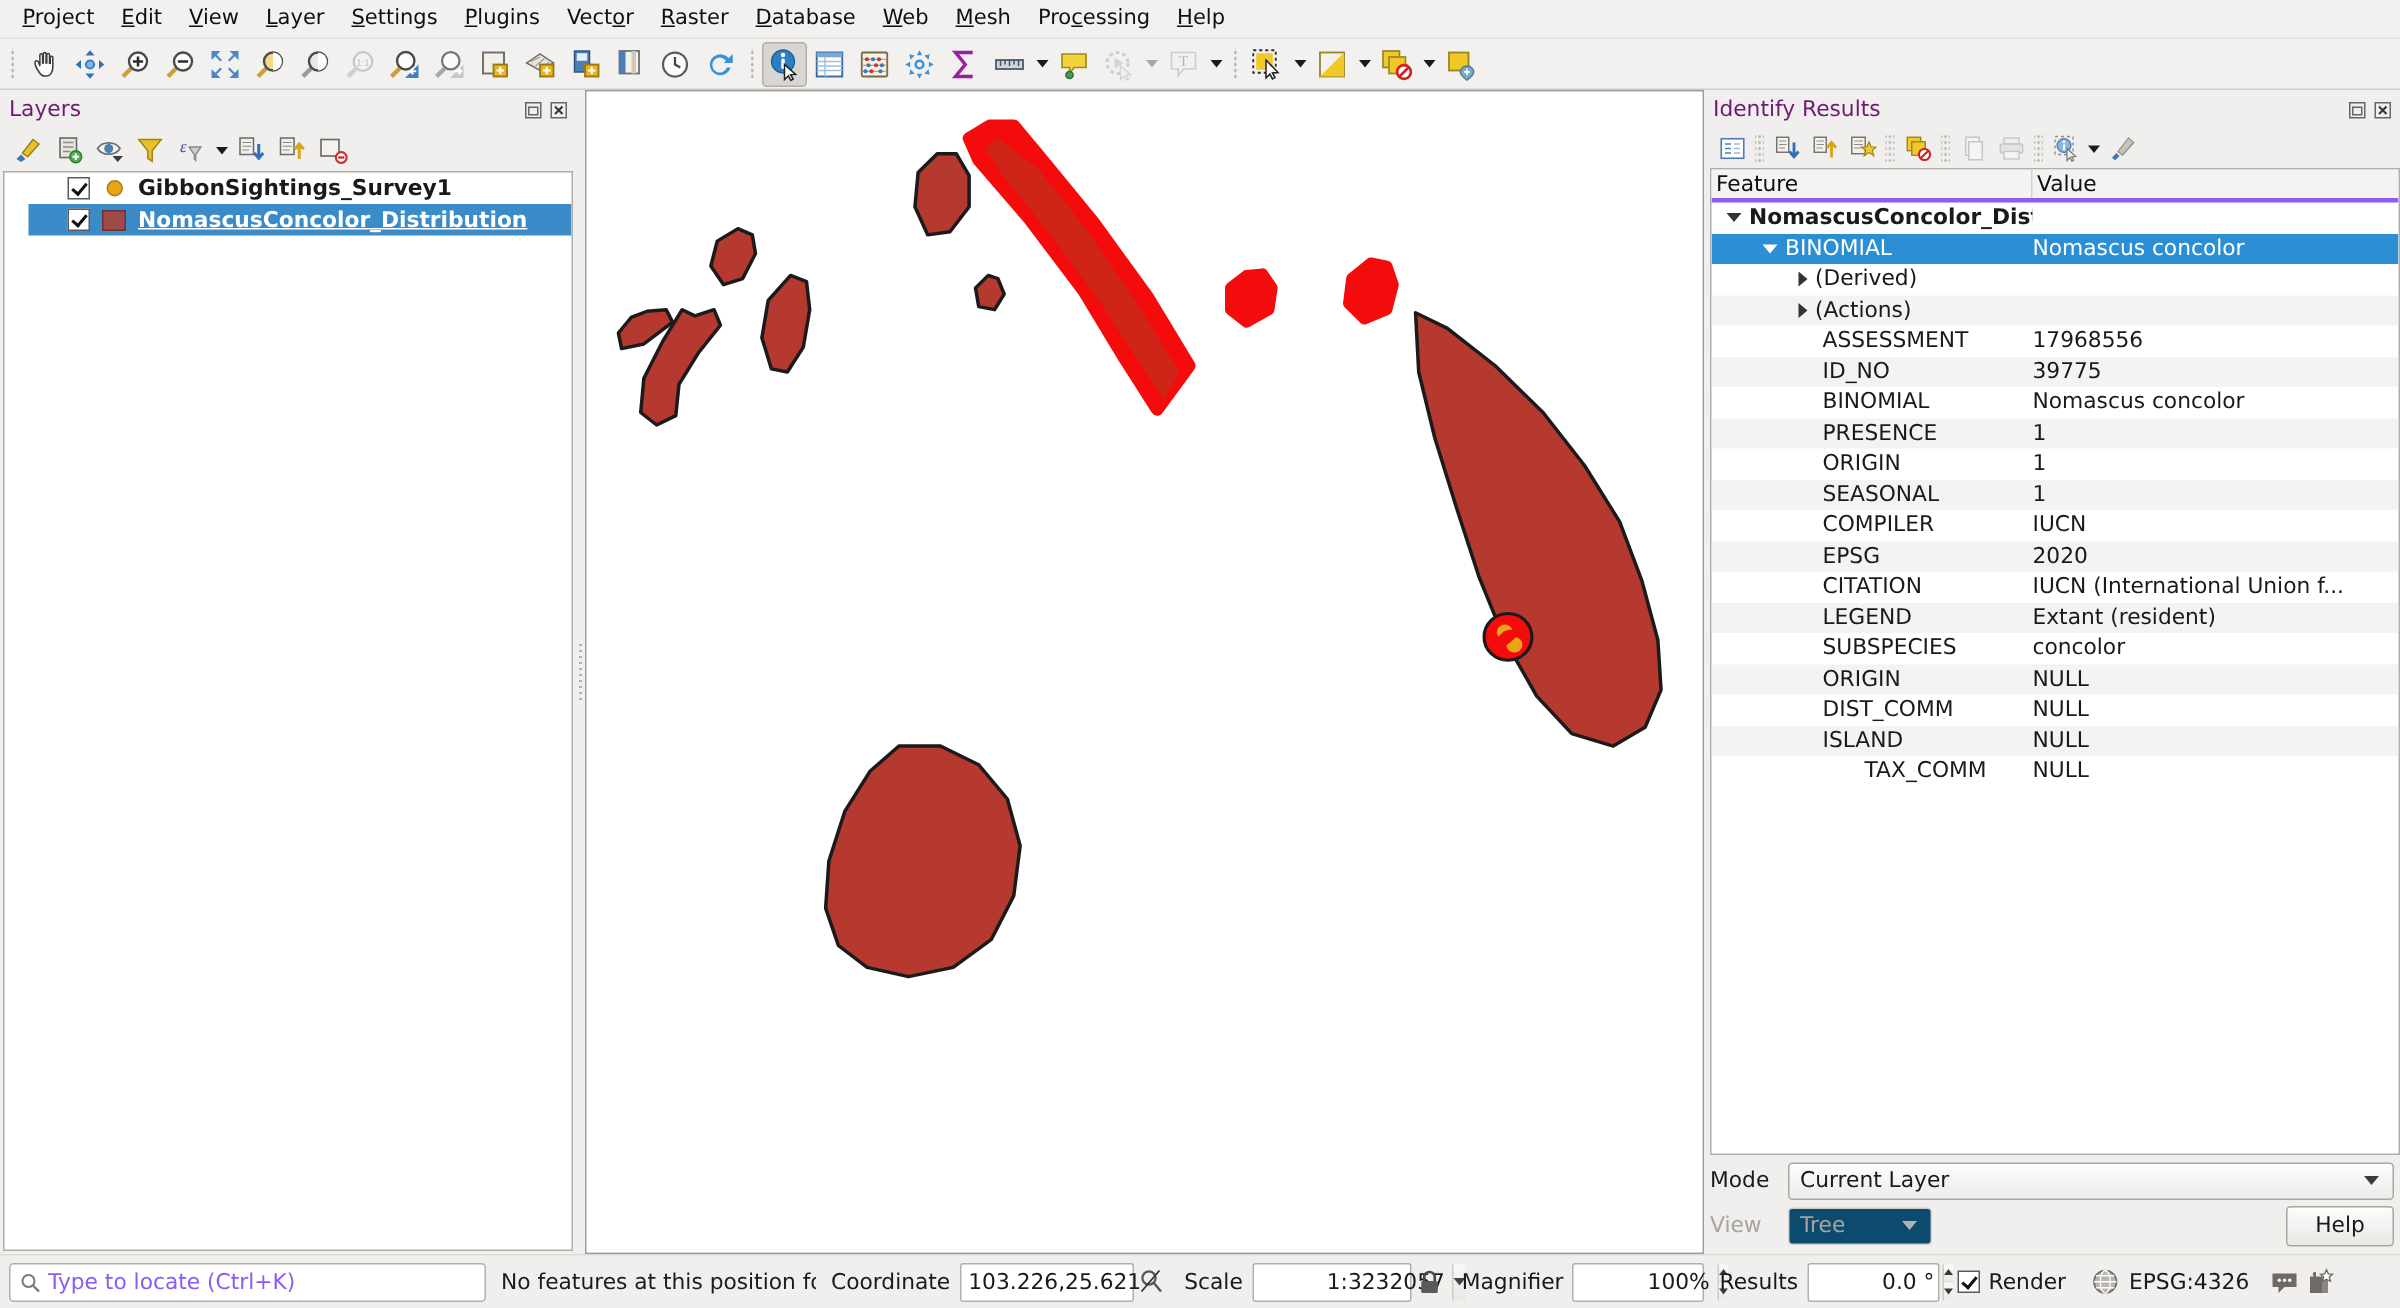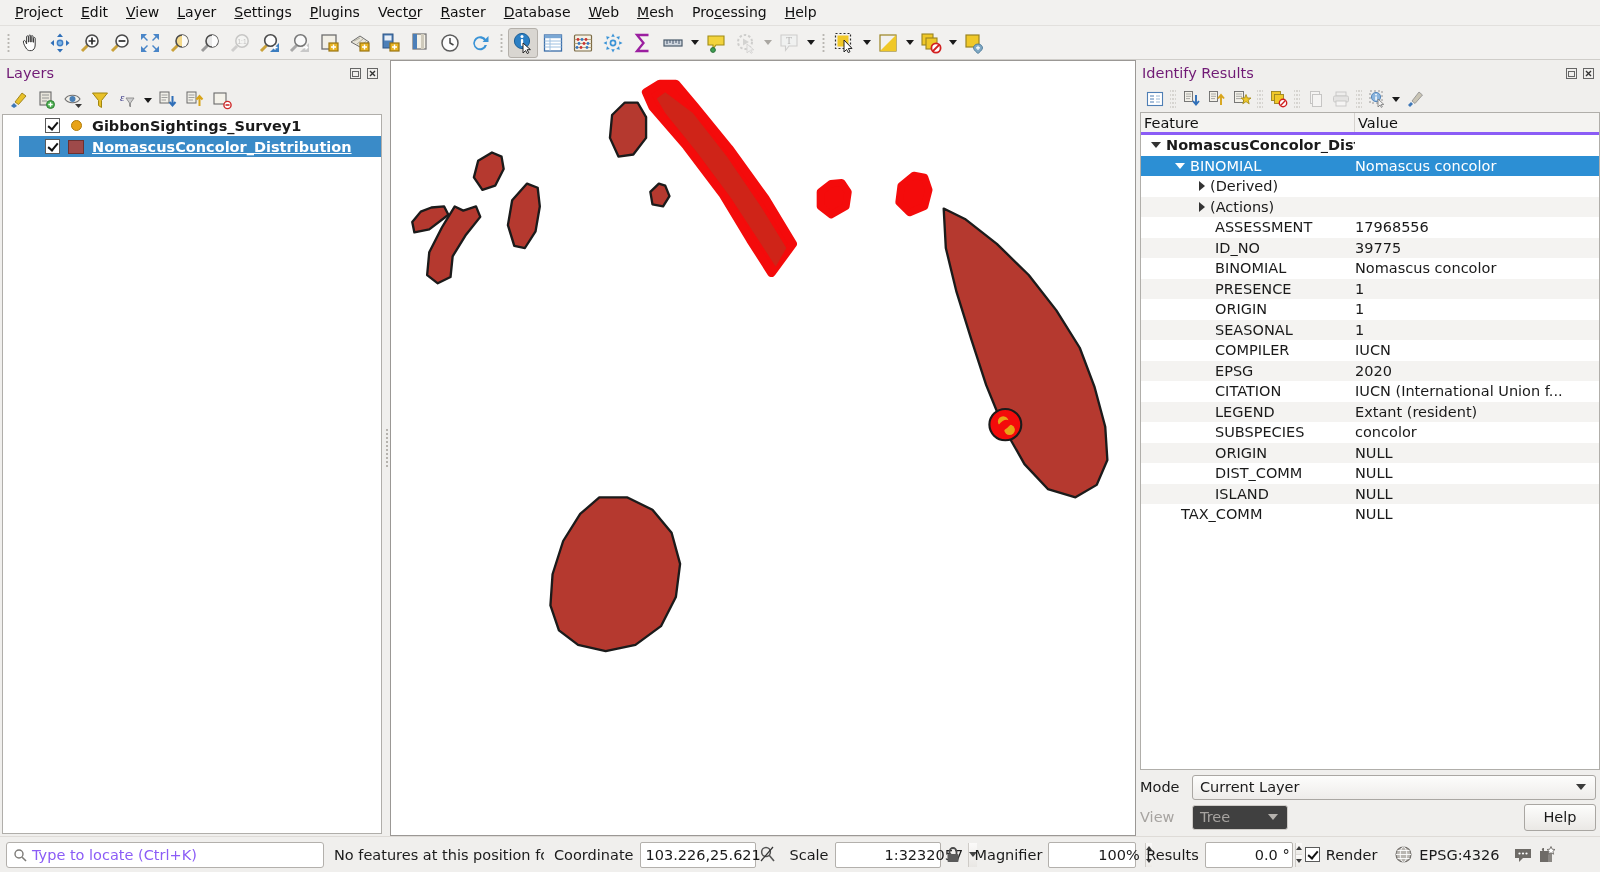--- a/index.html
+++ b/index.html
@@ -263,21 +263,21 @@
     flex: 1 1 auto;
     height: 25px;
     background: linear-gradient(#fdfdfc, #eeecea);
     border: 1px solid #aaa7a3;
     border-radius: 3px;
     display: flex; align-items: center;
     padding: 0 2px 0 7px;
     font-size: 14.5px;
     cursor: default;
   }
-  .id-combo.small { flex: 0 0 96px; width: 96px; color: #a6a3a0; background: #404040; border-color:#cfccc8; }
+  .id-combo.small { flex: 0 0 96px; width: 96px; color: #a6a3a0; background: #0c4a6e; border-color:#cfccc8; }
   .id-combo .cbtxt { flex: 1 1 auto; }
   .cb-arrow { width: 0;height:0;border-left:5px solid transparent;border-right:5px solid transparent;border-top:6px solid #3b3b3b; margin-right: 7px;}
   .id-combo.small .cb-arrow { border-top-color: #b5b2ae; }
   .help-btn {
     margin-left: auto;
     height: 27px;
     min-width: 72px;
     padding: 0 14px;
     background: linear-gradient(#fdfdfc, #eae8e5);
     border: 1px solid #a9a6a2;
@@ -997,21 +997,21 @@
           </div>
           <div class="id-row">
             <div class="id-cell-f" style="padding-left:74px">DIST_COMM</div>
             <div class="id-cell-v">NULL</div>
           </div>
           <div class="id-row alt">
             <div class="id-cell-f" style="padding-left:74px">ISLAND</div>
             <div class="id-cell-v">NULL</div>
           </div>
           <div class="id-row">
-            <div class="id-cell-f" style="padding-left:40px">TAX_COMM</div>
+            <div class="id-cell-f" style="padding-left:102px">TAX_COMM</div>
             <div class="id-cell-v">NULL</div>
           </div>
         </div>
       </div>
 
       <div class="id-bottom">
         <div class="id-brow">
           <span class="id-blabel">Mode</span>
           <div class="id-combo">
             <span class="cbtxt">Current Layer</span>

